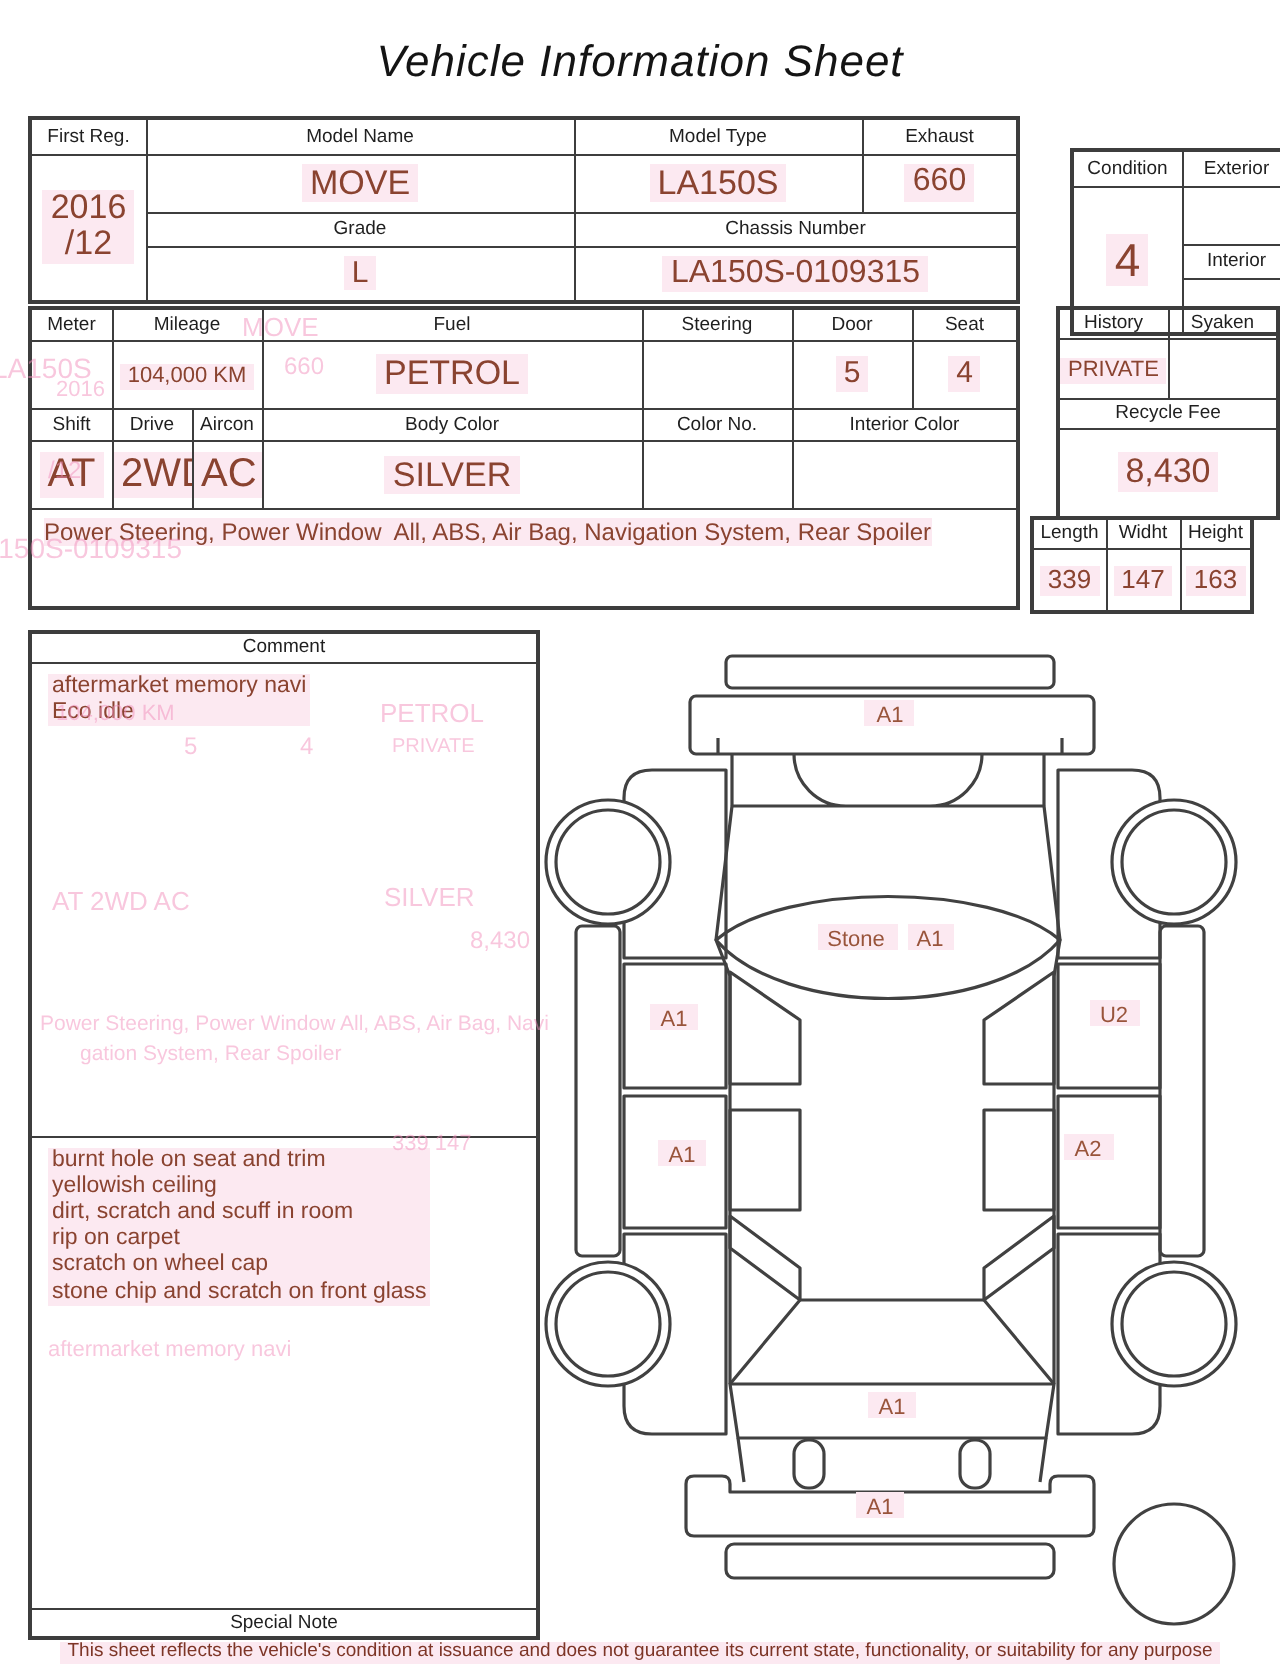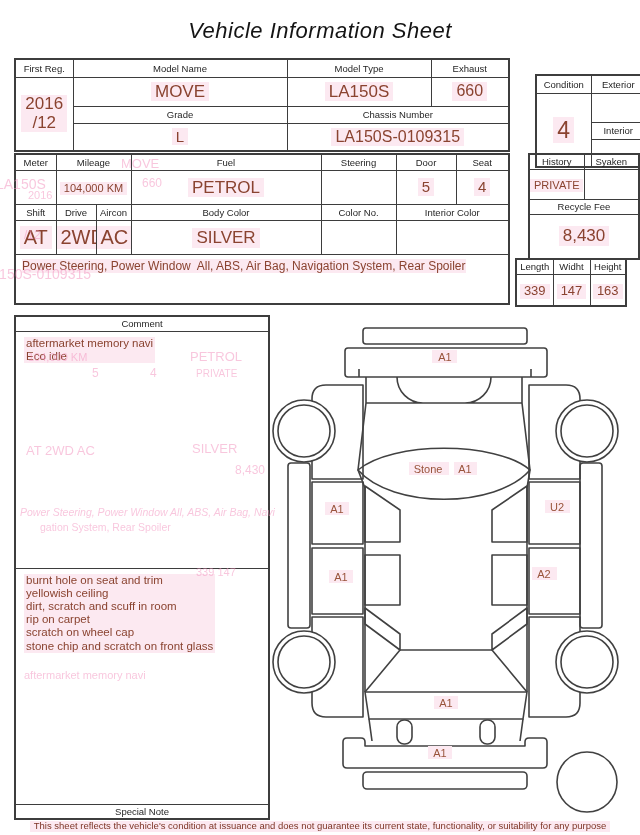--- a/index.html
+++ b/index.html
@@ -308,17 +308,17 @@
   <span class="ghost" style="left:142px;top:176px;font-size:12px;">660</span>
   <span class="ghost" style="left:-18px;top:266px;font-size:14px;">LA150S-0109315</span>
   <span class="ghost" style="left:28px;top:351px;font-size:11px;">104,000 KM</span>
   <span class="ghost" style="left:190px;top:349px;font-size:13px;">PETROL</span>
   <span class="ghost" style="left:92px;top:366px;font-size:12px;">5</span>
   <span class="ghost" style="left:150px;top:366px;font-size:12px;">4</span>
   <span class="ghost" style="left:196px;top:368px;font-size:10px;">PRIVATE</span>
   <span class="ghost" style="left:26px;top:443px;font-size:13px;">AT  2WD  AC</span>
   <span class="ghost" style="left:192px;top:441px;font-size:13px;">SILVER</span>
   <span class="ghost" style="left:235px;top:463px;font-size:12px;">8,430</span>
-  <span class="ghost" style="left:20px;top:506px;font-size:10.5px;font-style:italic;">Power Steering, Power Window  All, ABS, Air Bag, Navi</span>
+  <span class="ghost" style="left:20px;top:506px;font-size:10.5px;">Power Steering, Power Window  All, ABS, Air Bag, Navi</span>
   <span class="ghost" style="left:16px;top:521px;font-size:10.5px;padding-left:24px;">gation System, Rear Spoiler</span>
   <span class="ghost" style="left:24px;top:669px;font-size:11px;">aftermarket memory navi</span>
   <span class="ghost" style="left:196px;top:566px;font-size:11px;">339  147</span>
 </div>
 
 </body></html>

